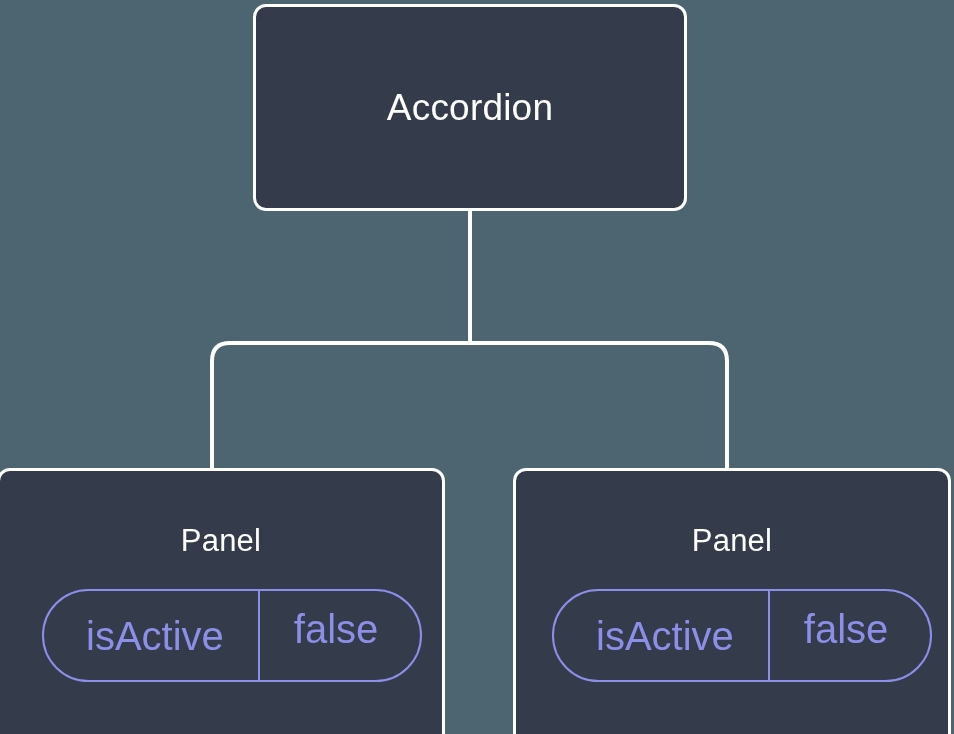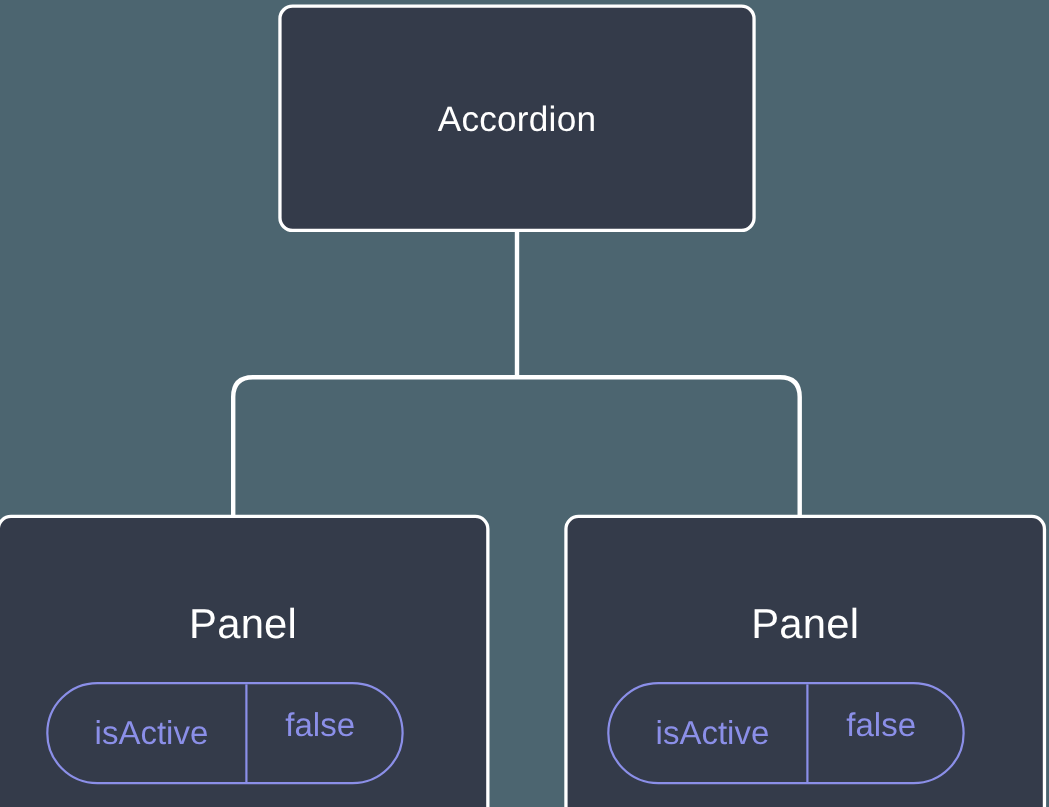--- a/index.html
+++ b/index.html
@@ -69,47 +69,47 @@
   .node-title {
     color: #ffffff;
     font-size: 32px;
     font-weight: 400;
     letter-spacing: 0.2px;
     line-height: 1;
     white-space: nowrap;
   }
 
   .node-root .node-title {
-    font-size: 32px;
+    font-size: 37px;
   }
 
   .node-child .node-title {
-    font-size: 38px;
-    margin-top: 78px;
+    font-size: 31px;
+    margin-top: 54px;
   }
 
   
   .pill {
     display: flex;
     align-items: stretch;
     box-sizing: border-box;
     height: 93px;
     margin-top: 33px;
     border: 2px solid #8b8fe8;
     border-radius: 999px;
     overflow: hidden;
   }
 
   .pill-key,
   .pill-val {
     display: flex;
     align-items: center;
     justify-content: center;
     color: #8b8fe8;
-    font-size: 30px;
+    font-size: 40px;
     line-height: 1;
     white-space: nowrap;
   }
 
   .pill-key {
     padding: 0 34px 0 42px;
   }
 
   .pill-val {
     padding: 0 42px 14px 34px;

